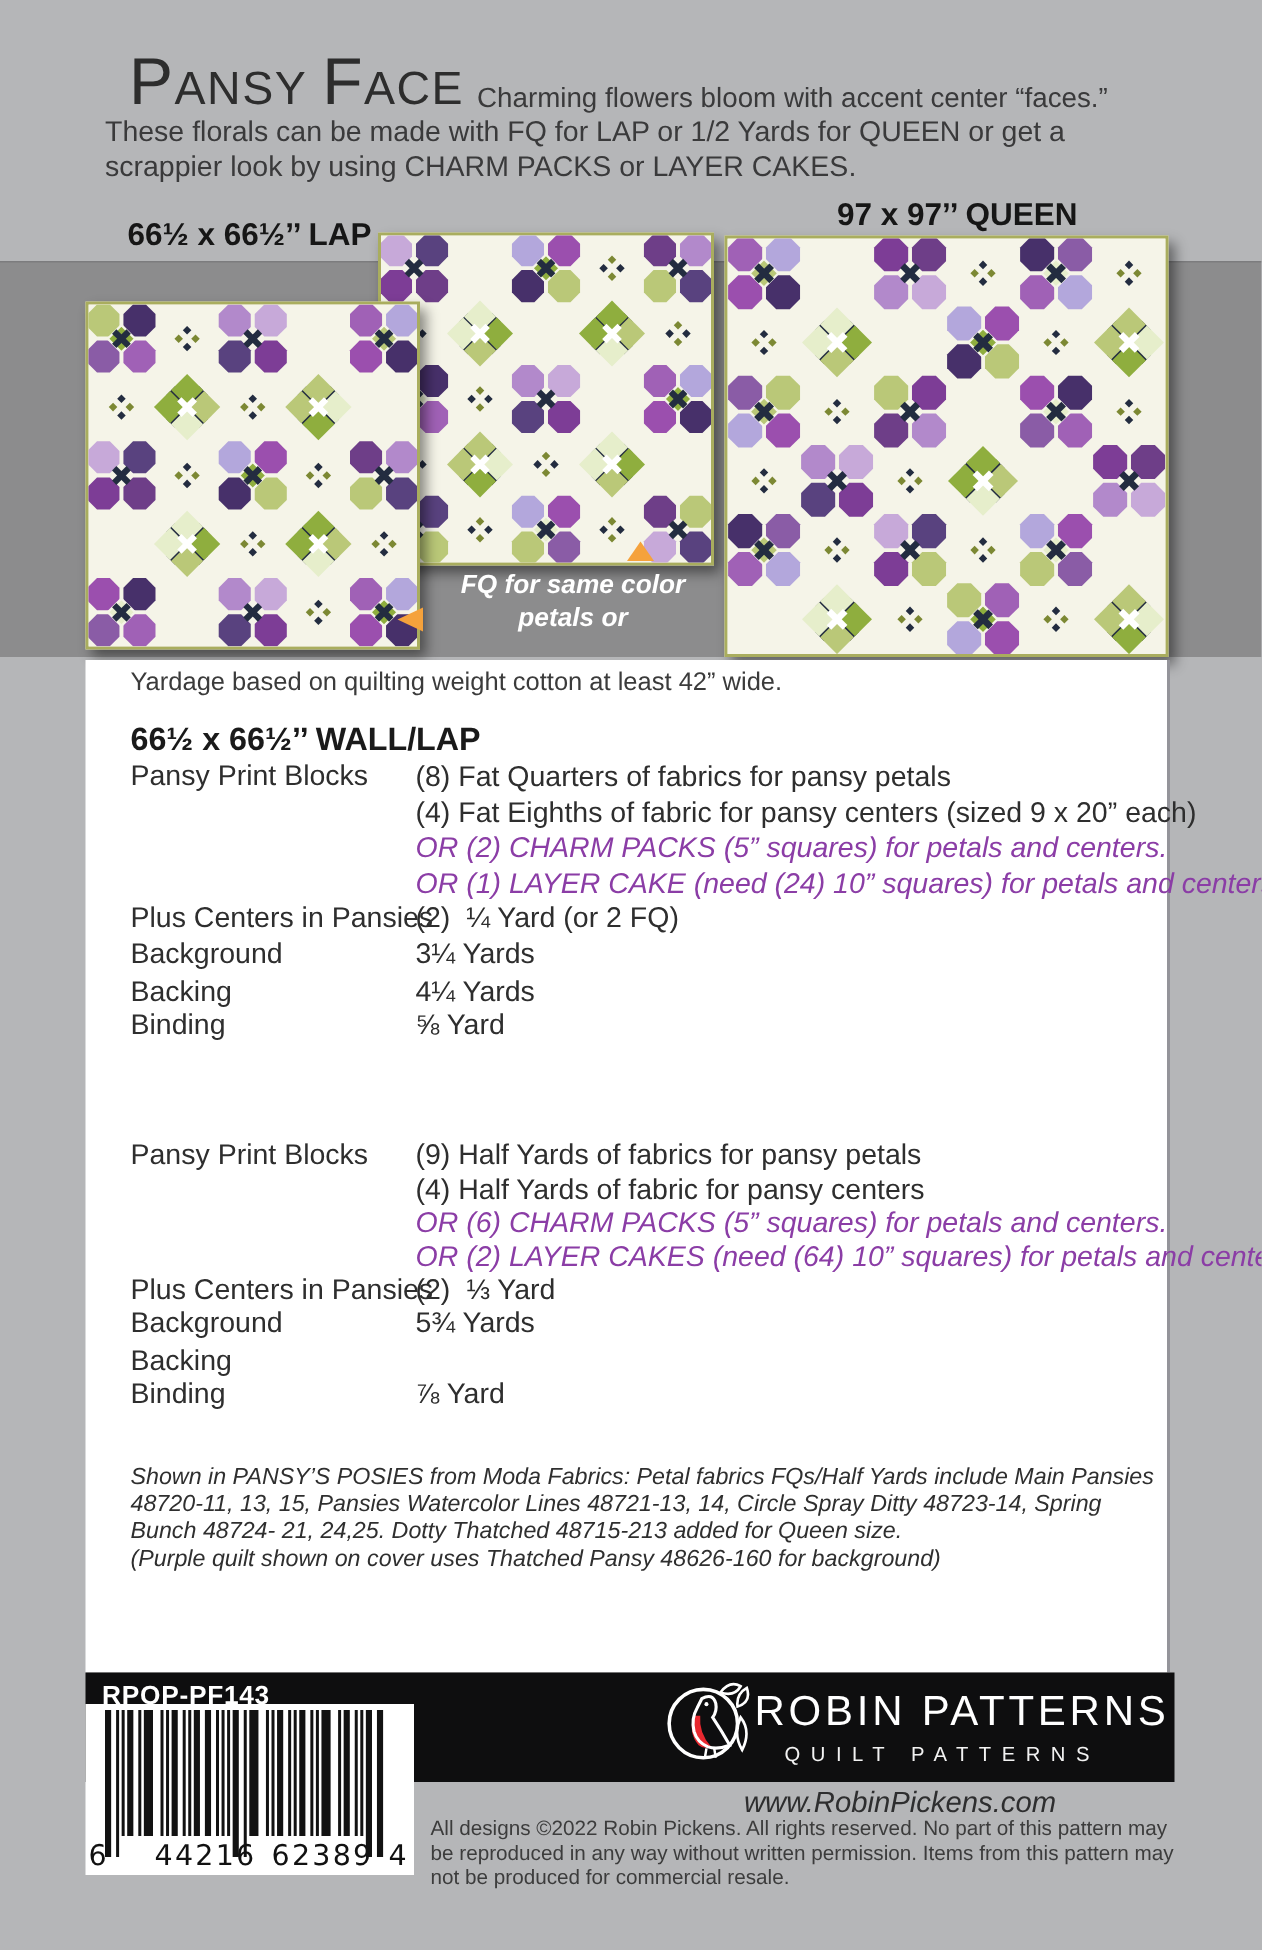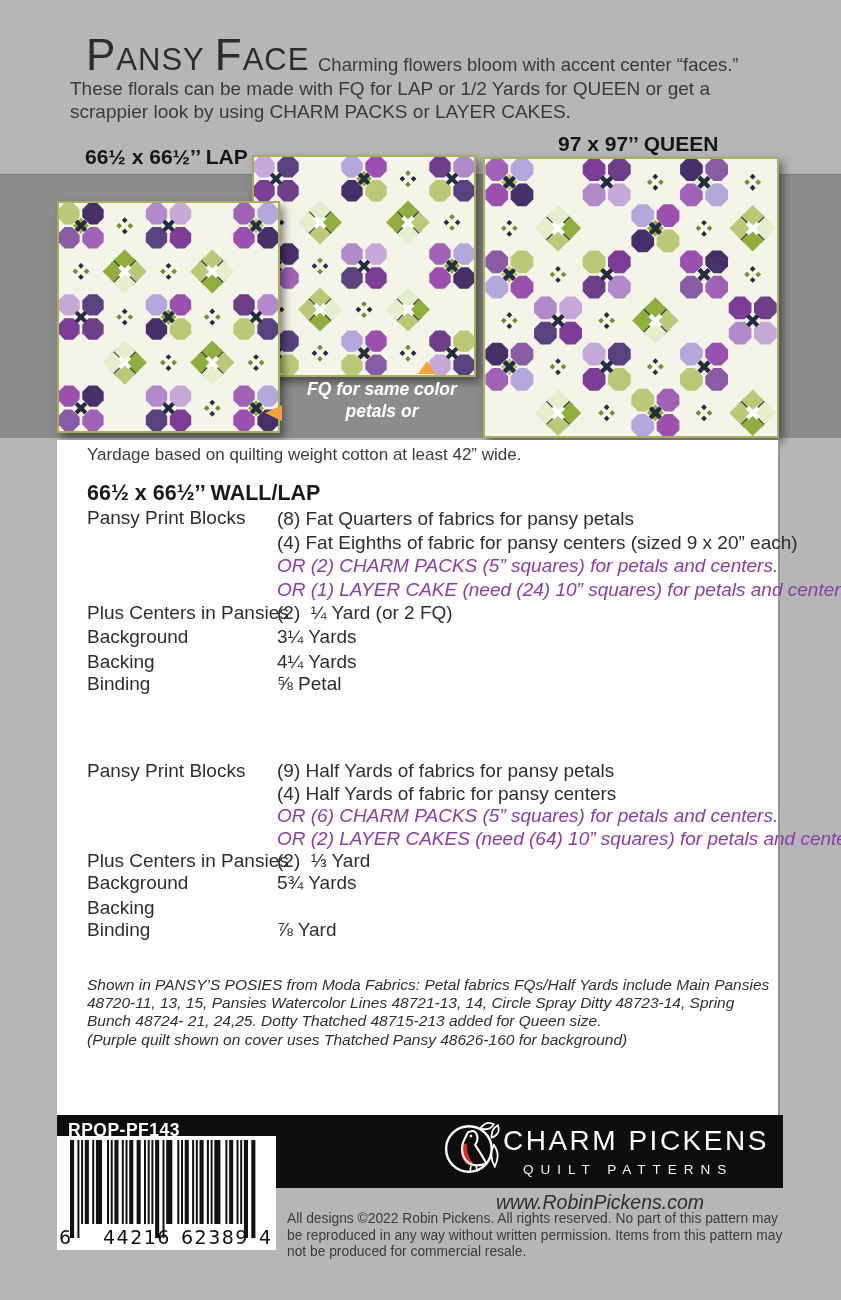--- a/index.html
+++ b/index.html
@@ -631,21 +631,21 @@
     <div class="accent">OR (2) CHARM PACKS (5” squares) for petals and centers.</div>
     <div class="accent">OR (1) LAYER CAKE (need (24) 10” squares) for petals and centers.</div>
   </div>
   <div class="abs row-label" style="top:162px;">Plus Centers in Pansies</div>
   <div class="abs row-value" style="top:162px;">(2)  ¼ Yard (or 2 FQ)</div>
   <div class="abs row-label" style="top:186px;">Background</div>
   <div class="abs row-value" style="top:186px;">3¼ Yards</div>
   <div class="abs row-label" style="top:211px;">Backing</div>
   <div class="abs row-value" style="top:211px;">4¼ Yards</div>
   <div class="abs row-label" style="top:233px;">Binding</div>
-  <div class="abs row-value" style="top:233px;">⅝ Petal</div>
+  <div class="abs row-value" style="top:233px;">⅝ Yard</div>
 
   <div class="abs row-label" style="top:320px;">Pansy Print Blocks</div>
   <div class="abs lines" style="top:320px;line-height:22.6px;">
     <div>(9) Half Yards of fabrics for pansy petals</div>
     <div>(4) Half Yards of fabric for pansy centers</div>
     <div class="accent">OR (6) CHARM PACKS (5” squares) for petals and centers.</div>
     <div class="accent">OR (2) LAYER CAKES (need (64) 10” squares) for petals and centers.</div>
   </div>
   <div class="abs row-label" style="top:410px;">Plus Centers in Pansies</div>
   <div class="abs row-value" style="top:410px;">(2)  ⅓ Yard</div>
@@ -667,21 +667,21 @@
     <svg class="abs" id="bird" width="58" height="60" viewBox="0 0 56 56">
       <circle cx="25" cy="29" r="22" fill="none" stroke="#ffffff" stroke-width="2.3"></circle>
       <path d="M36 9 Q42 1 49 5 Q45 12 36 9 Z" fill="none" stroke="#ffffff" stroke-width="1.7"></path>
       <path d="M47 18 Q56 15 53 6 Q46 10 47 18 Z" fill="none" stroke="#ffffff" stroke-width="1.7"></path>
       <path d="M49 25 Q56 34 50 46 Q44 36 49 25 Z" fill="#0e0e0f" stroke="#ffffff" stroke-width="1.7"></path>
       <path d="M19 24 Q15 35 22 43 Q26 46 30 44 Q22 35 23 24 Z" fill="#e8282f"></path>
       <path d="M24 13 Q31 9 33 16 Q34 21 31 25 Q37 34 42 43 Q34 46 28 44 Q21 41 19 34 Q17 26 21 19 Z" fill="none" stroke="#ffffff" stroke-width="2"></path>
       <circle cx="27" cy="16.5" r="1.3" fill="#ffffff"></circle>
       <path d="M27 45 L26 51 M32 45 L33 51" stroke="#ffffff" stroke-width="1.6"></path>
     </svg>
-    <div class="abs" id="brand-name">CHARM PICKENS</div>
+    <div class="abs" id="brand-name">ROBIN PATTERNS</div>
     <div class="abs" id="brand-sub">QUILT PATTERNS</div>
   </div>
 </div>
 
 <div class="abs" id="barcode-box">
   <svg id="barcode-bars" width="205" height="114" viewBox="0 0 205 114">
       <rect x="6.0" y="4" width="4.1" height="98" fill="#121212"></rect>
       <rect x="13.4" y="4" width="2.0" height="98" fill="#121212"></rect>
       <rect x="17.1" y="4" width="2.0" height="84" fill="#121212"></rect>
       <rect x="20.8" y="4" width="4.1" height="84" fill="#121212"></rect>

